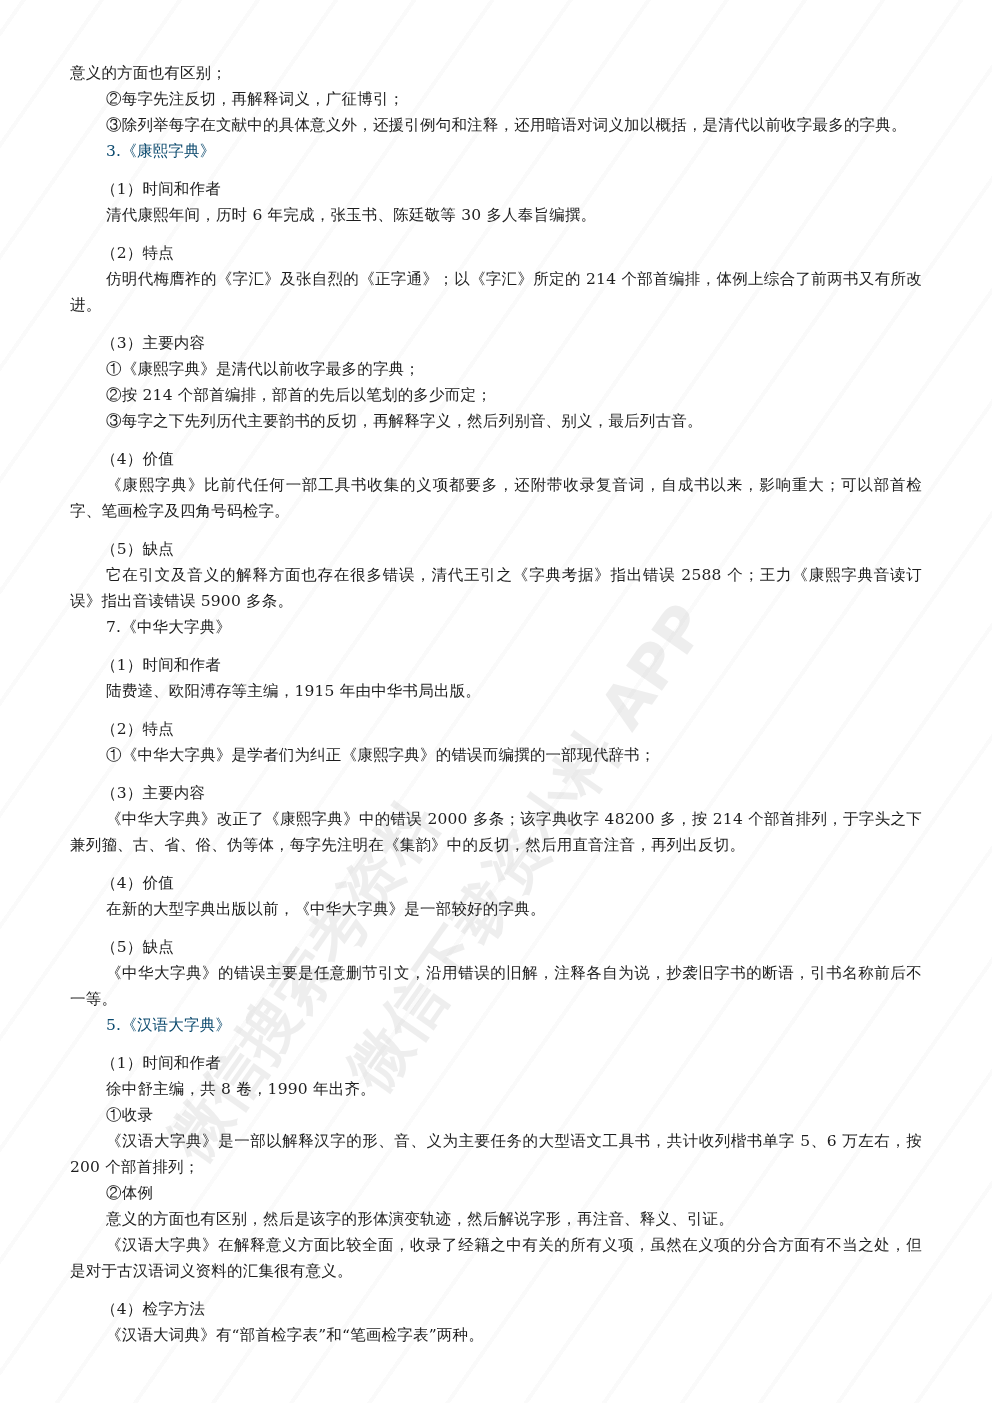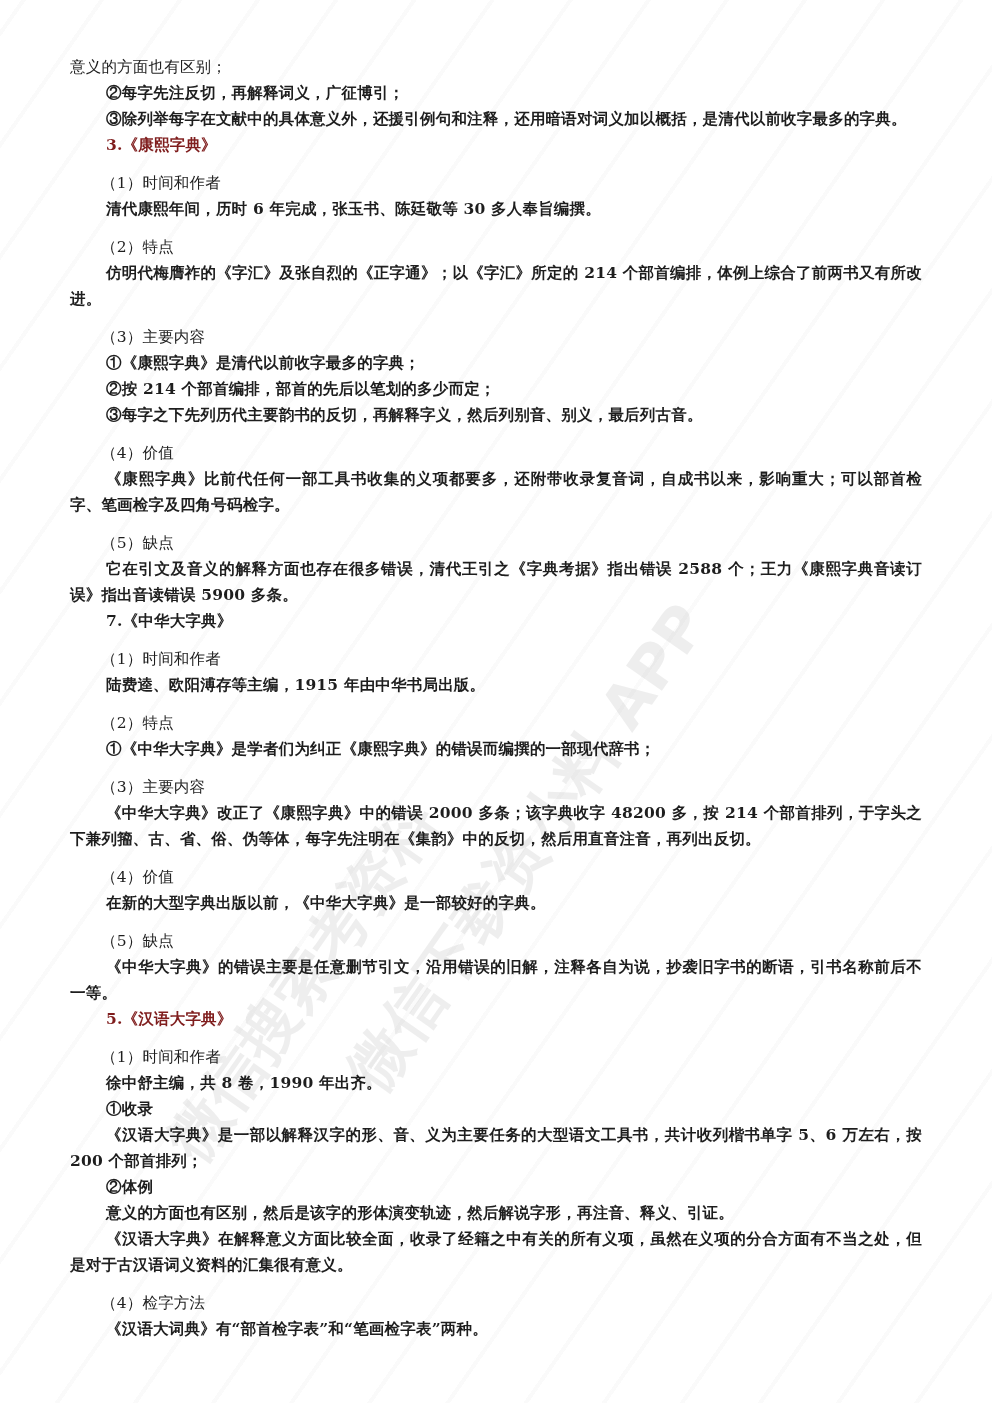--- a/index.html
+++ b/index.html
@@ -1,22 +1,22 @@
 <!DOCTYPE html>
 <html><head>
 <meta charset="utf-8">
 <style>
   html, body { margin: 0; padding: 0; background: #ffffff; }
   body { width: 992px; height: 1403px; position: relative; overflow: hidden;
          font-family: "DejaVu Serif", "Liberation Serif", serif; color: #1e1e1e; }
-  .page { position: absolute; left: 70px; top: 54px; width: 852px; }
+  .page { position: absolute; left: 70px; top: 60px; width: 852px; }
   .line { font-size: 15.5px; line-height: 26px; margin: 0; white-space: normal; text-align: justify; letter-spacing: 0.2px; }
-  .indent { text-indent: 36px; font-weight: bold; }
+  .indent { text-indent: 36px; }
   .sub { text-indent: 31px; margin-top: 12px; }
-  .blue { color: #7f1d1d; }
+  .blue { color: #0c4a6e; }
   .watermark { position: absolute; pointer-events: none; color: rgba(160,160,160,0.18);
                font-family: "DejaVu Sans", sans-serif; font-weight: bold; font-size: 60px;
                transform: rotate(-55deg); transform-origin: left top; white-space: nowrap; }
   .stripes { position: absolute; left: 0; top: 0; width: 992px; height: 1403px; pointer-events: none;
              background: repeating-linear-gradient(-55deg, rgba(200,200,200,0) 0px, rgba(200,200,200,0) 60px, rgba(215,215,215,0.12) 60px, rgba(215,215,215,0.12) 64px); }
 </style>
 </head>
 <body>
 
 <div class="stripes"></div>

